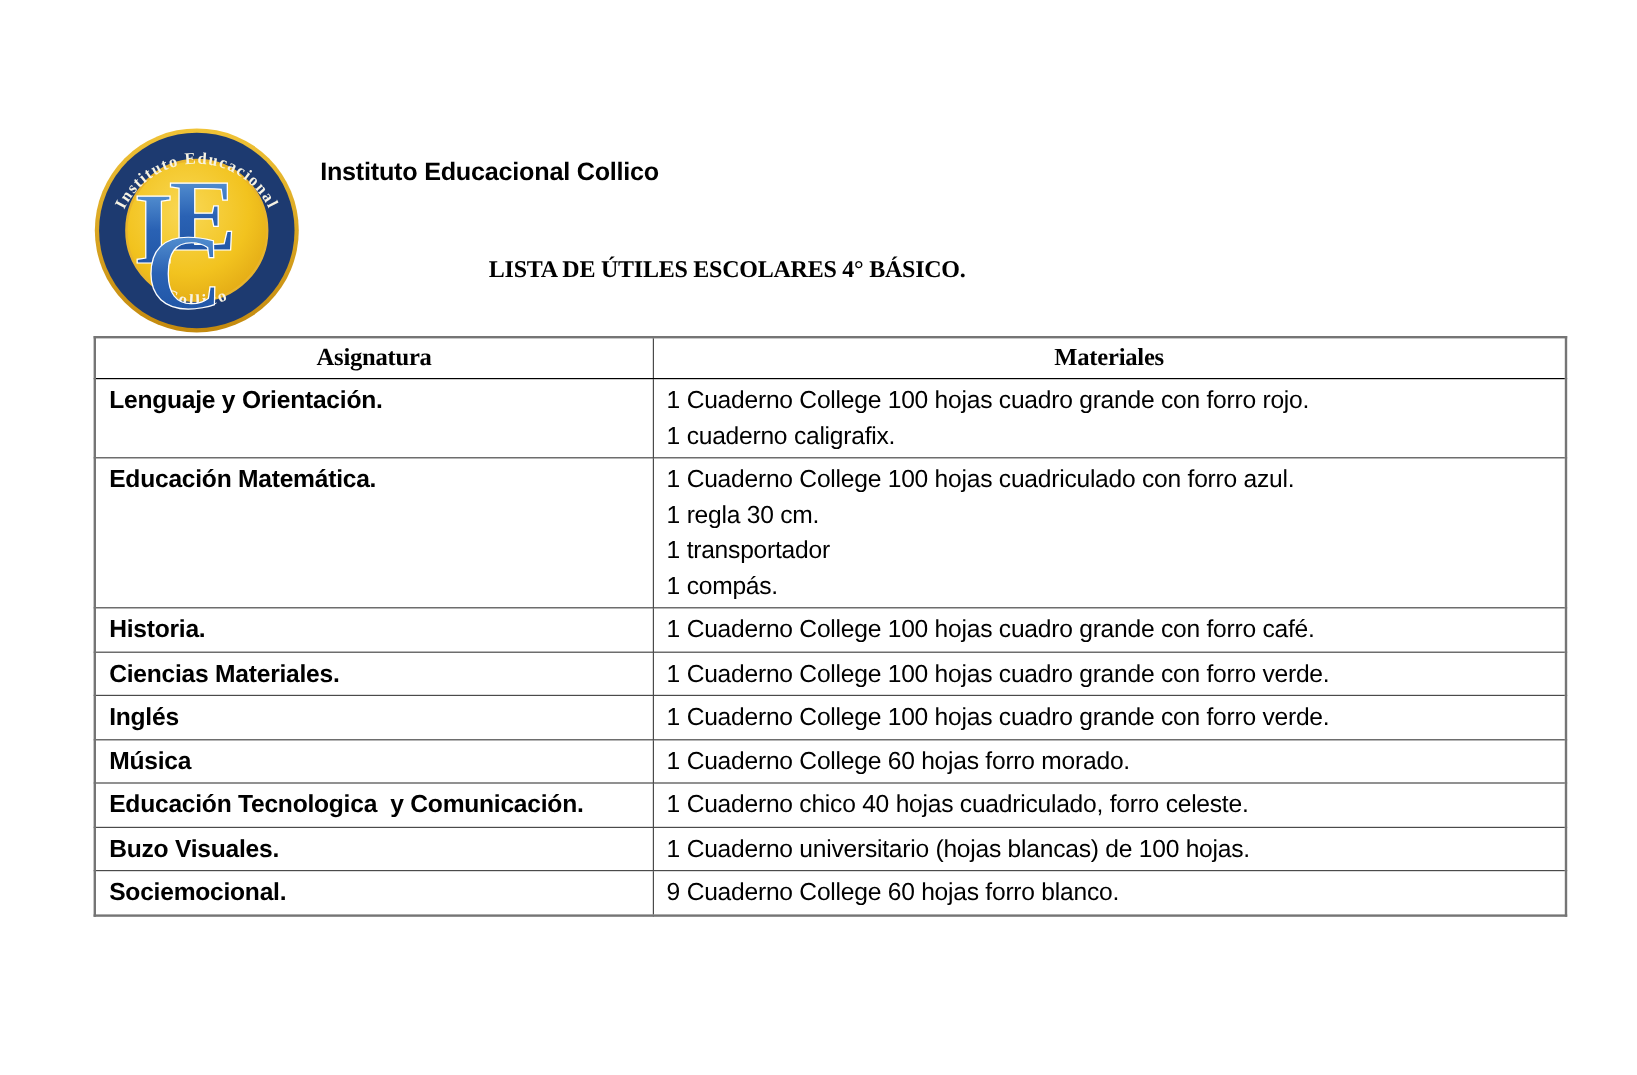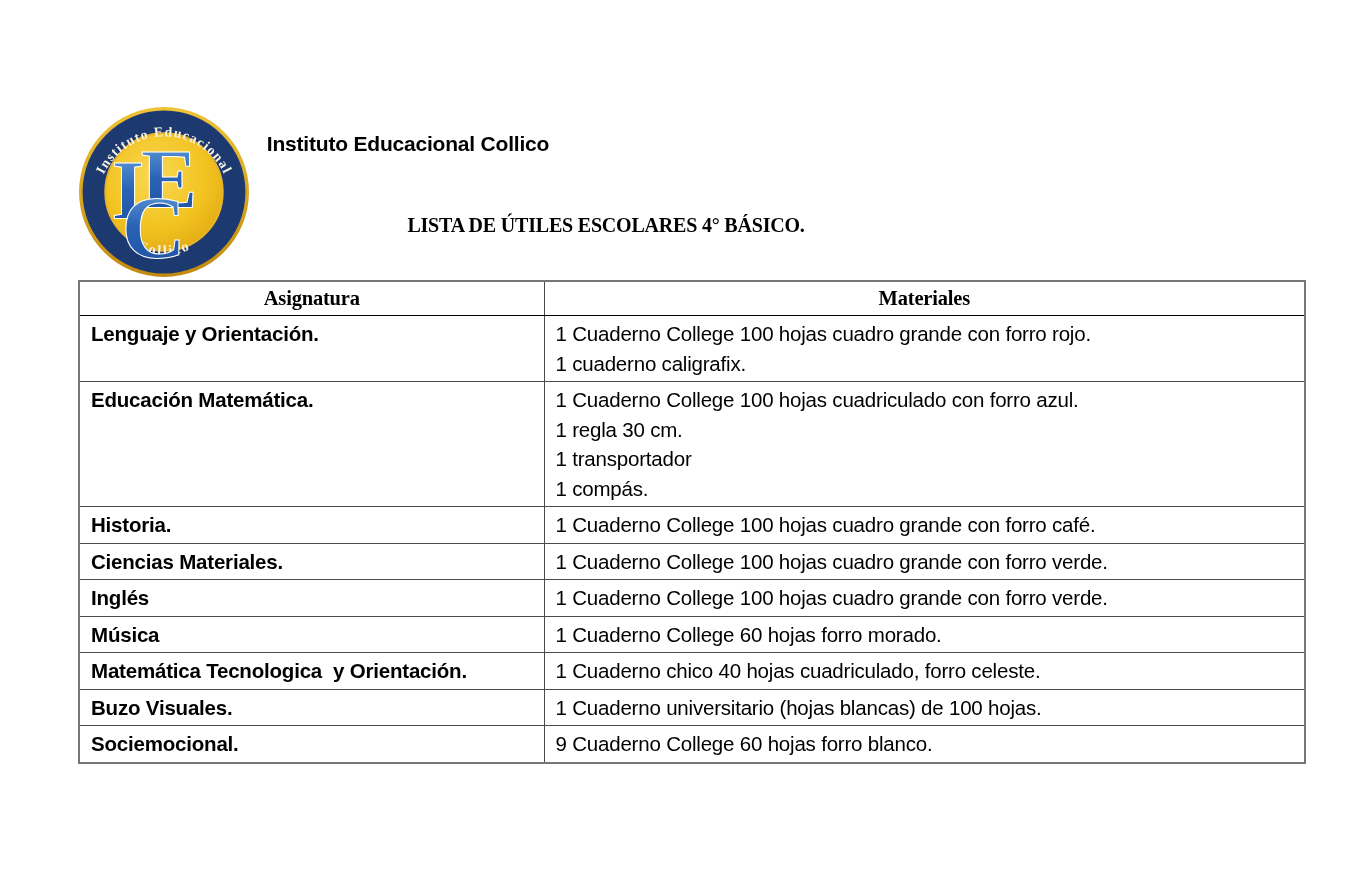--- a/index.html
+++ b/index.html
@@ -159,21 +159,21 @@
             <div class="material-line">1 Cuaderno College 100 hojas cuadro grande con forro verde.</div>
           </td>
   </tr>
         <tr>
     <td class="subject">Música</td>
     <td class="materials">
             <div class="material-line">1 Cuaderno College 60 hojas forro morado.</div>
           </td>
   </tr>
         <tr>
-    <td class="subject">Matemática Tecnologica  y Orientación.</td>
+    <td class="subject">Educación Tecnologica  y Comunicación.</td>
     <td class="materials">
             <div class="material-line">1 Cuaderno chico 40 hojas cuadriculado, forro celeste.</div>
           </td>
   </tr>
         <tr>
     <td class="subject">Buzo Visuales.</td>
     <td class="materials">
             <div class="material-line">1 Cuaderno universitario (hojas blancas) de 100 hojas.</div>
           </td>
   </tr>

